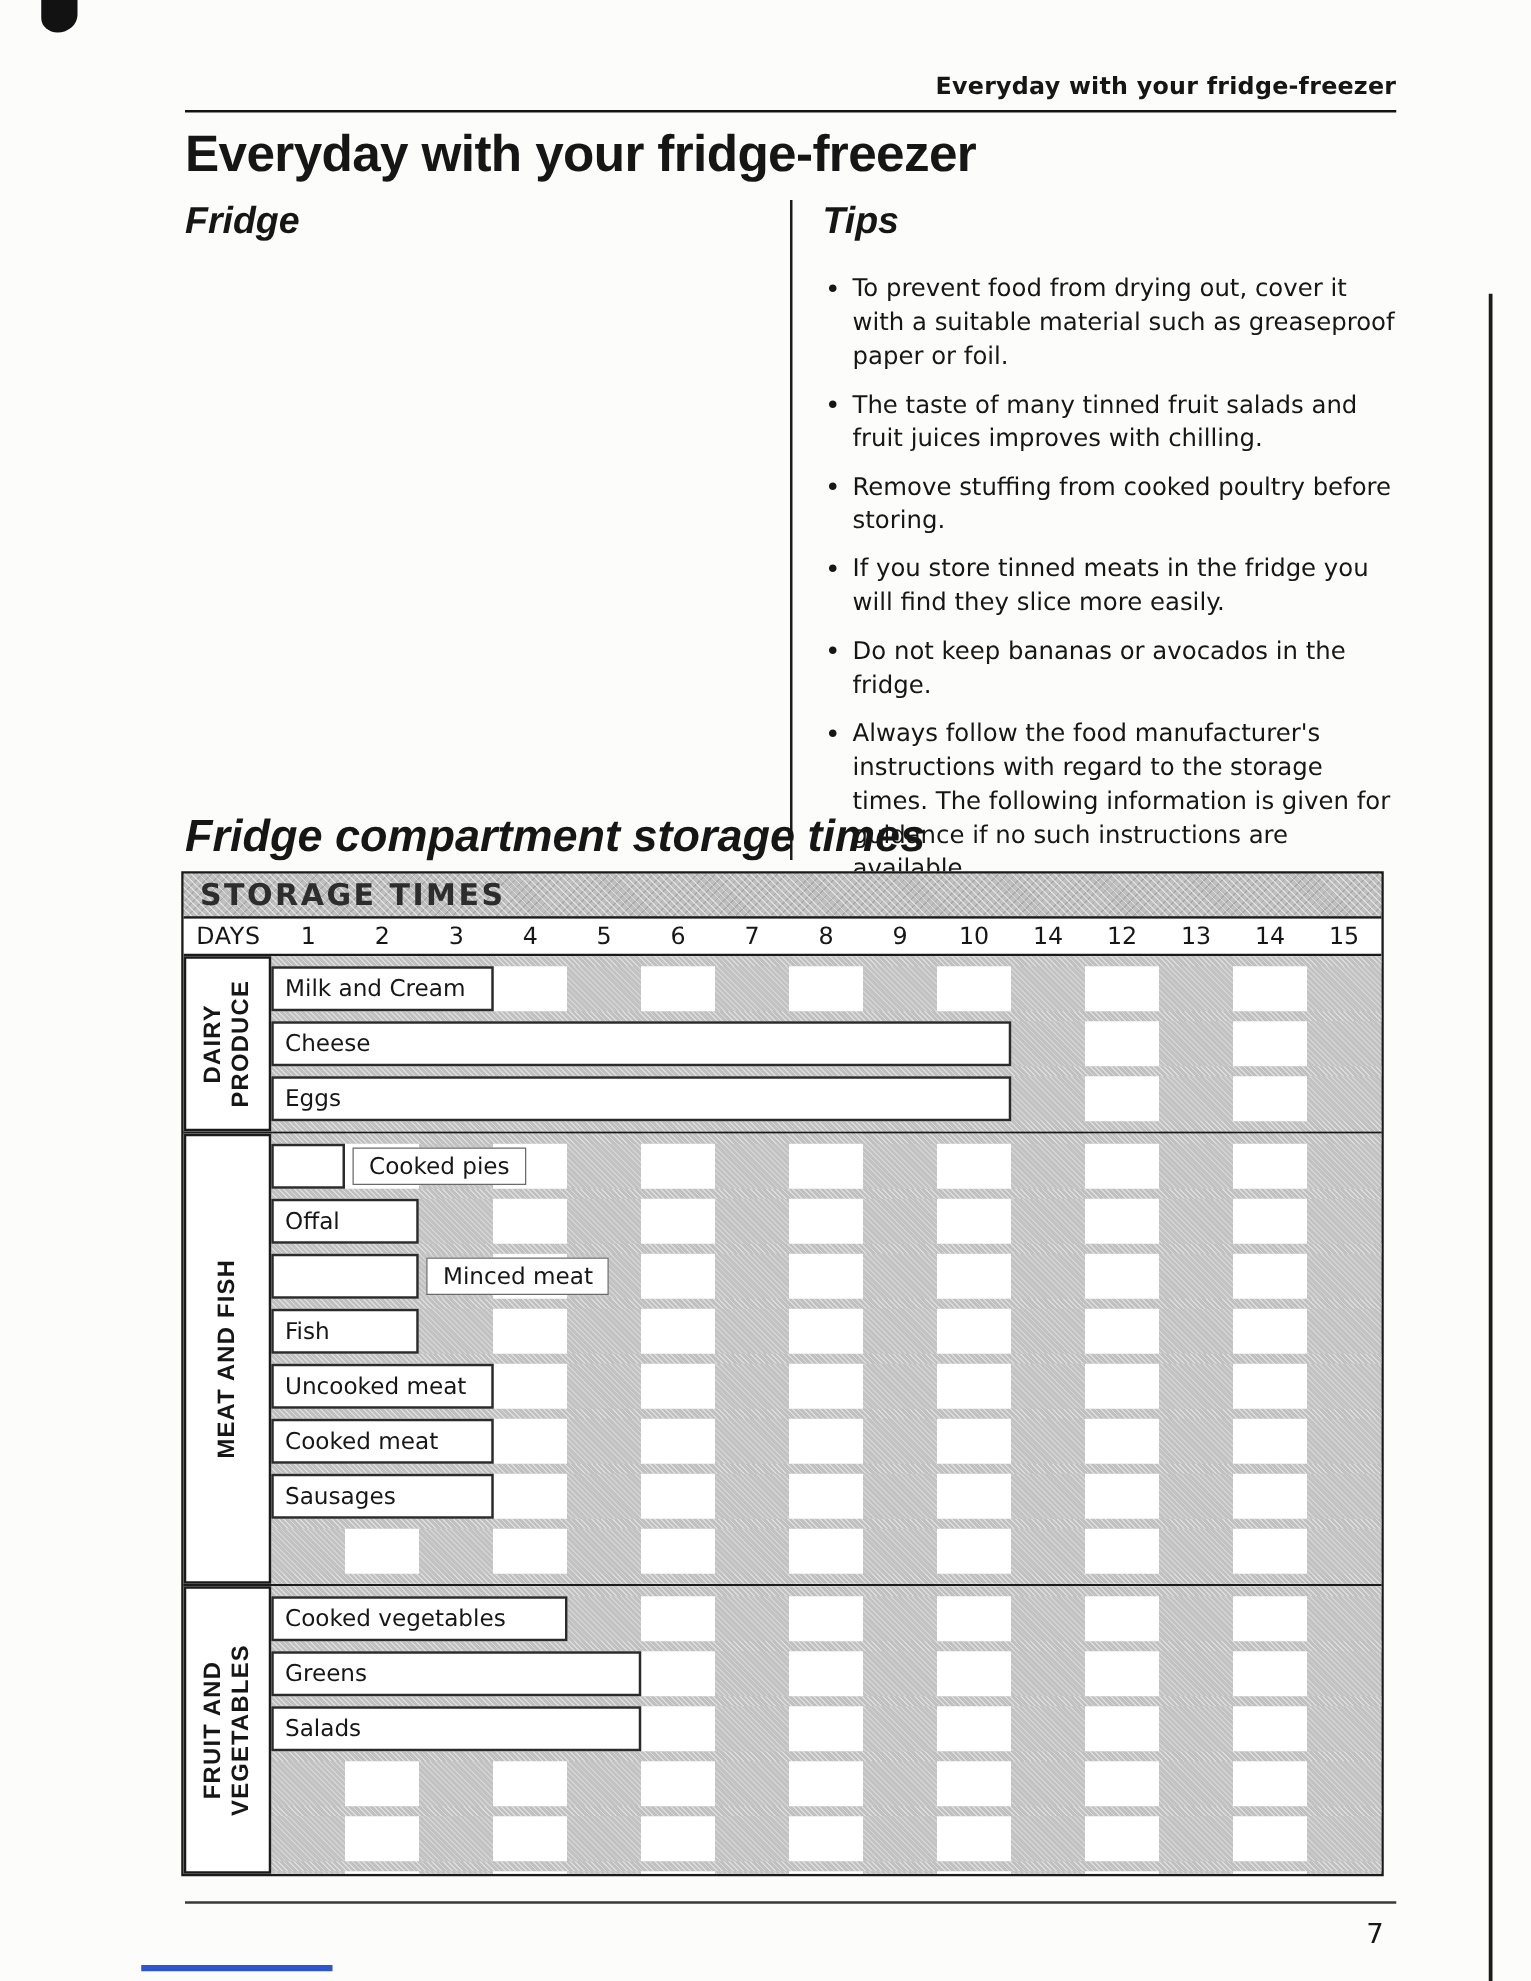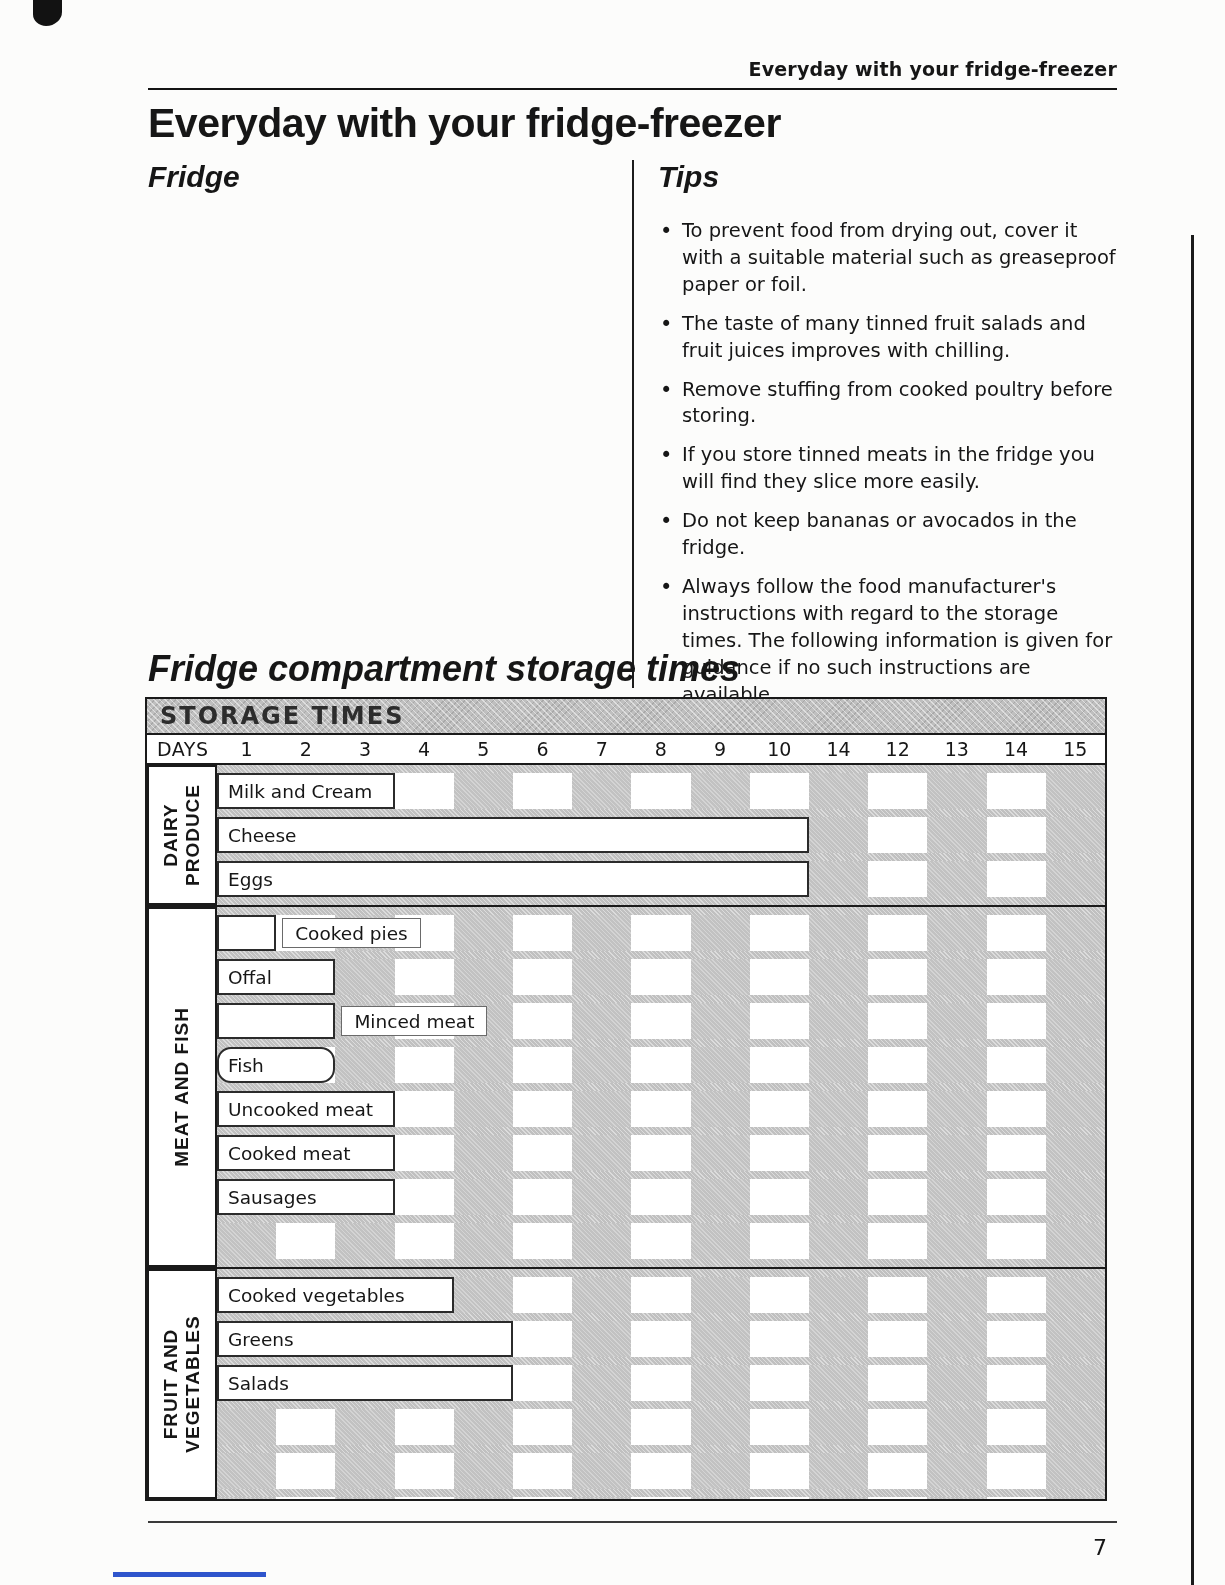--- a/index.html
+++ b/index.html
@@ -222,21 +222,21 @@
             <div class="frow">
               <div class="rsep"></div>
               <div class="bzone">
                 <div class="bar" style="width: 118.4px;"></div>
                 <div class="out-label" style="left: 124.4px;">Minced meat</div>
               </div>
             </div>
             <div class="frow">
               <div class="rsep"></div>
               <div class="bzone">
-                <div class="bar" style="width: 118.4px; border-radius: 14px;">Fish</div>
+                <div class="bar" style="width: 118.4px;">Fish</div>
               </div>
             </div>
             <div class="frow">
               <div class="rsep"></div>
               <div class="bzone">
                 <div class="bar" style="width: 177.6px;">Uncooked meat</div>
               </div>
             </div>
             <div class="frow">
               <div class="rsep"></div>

